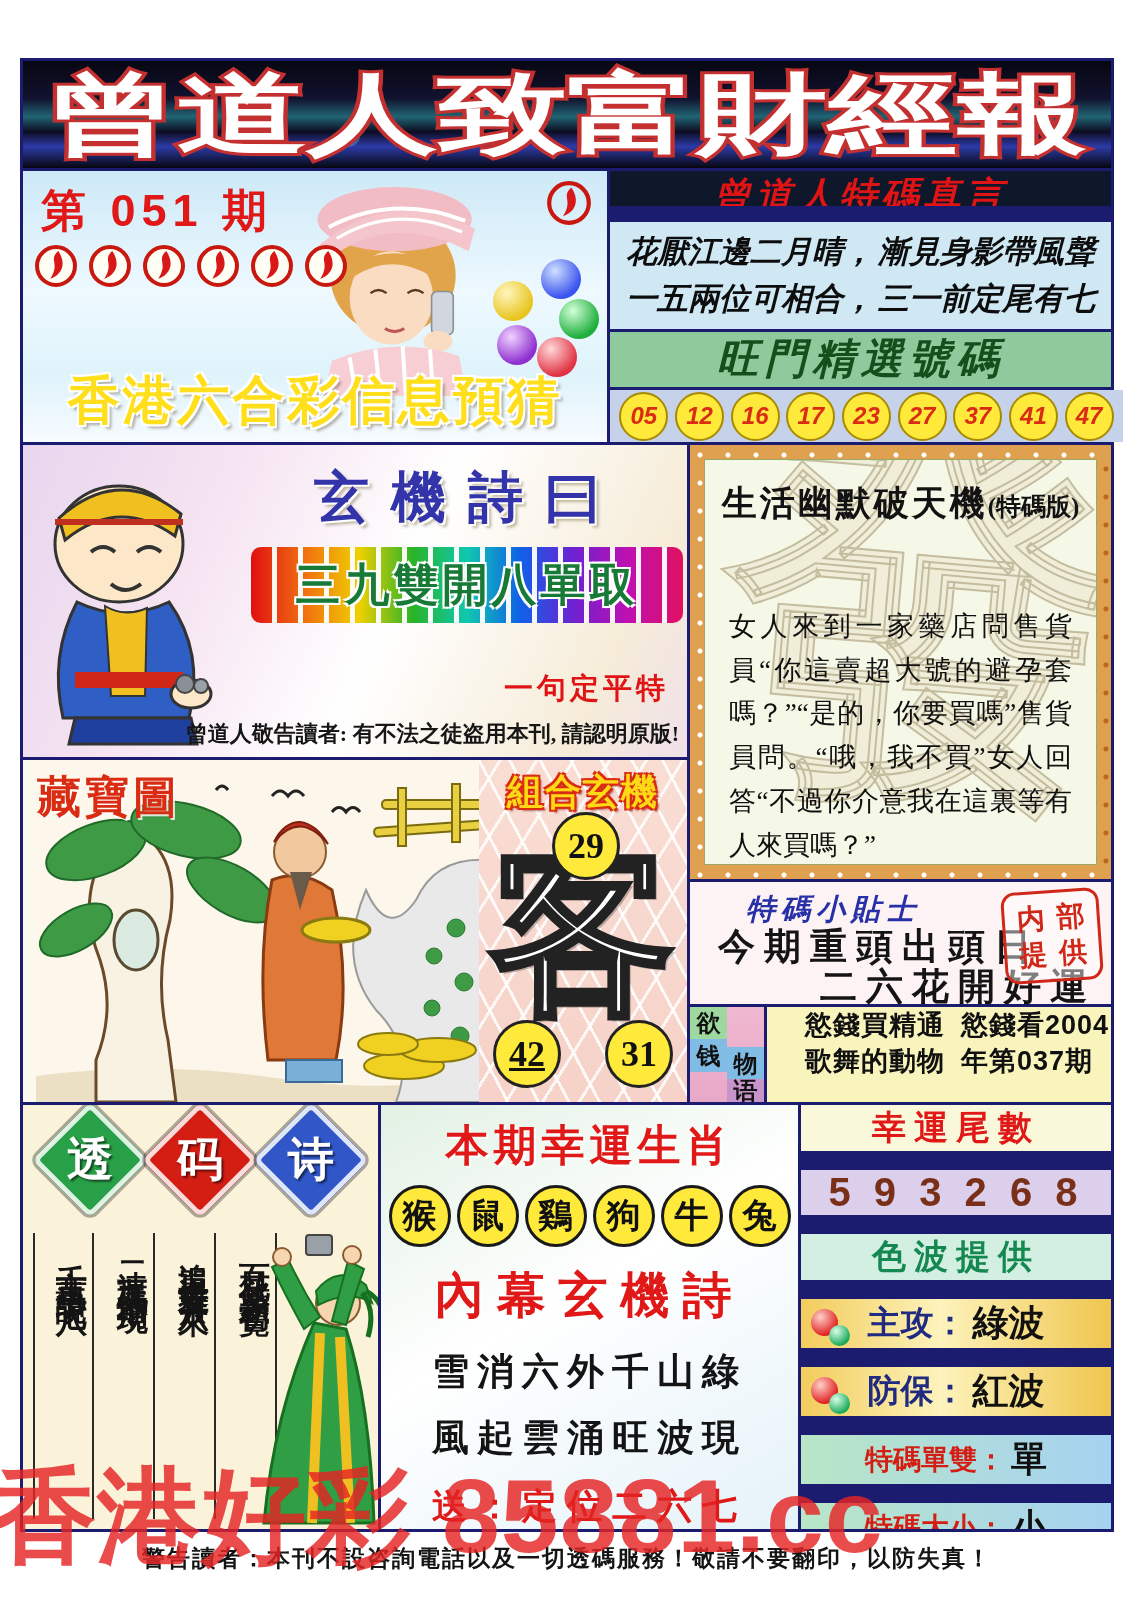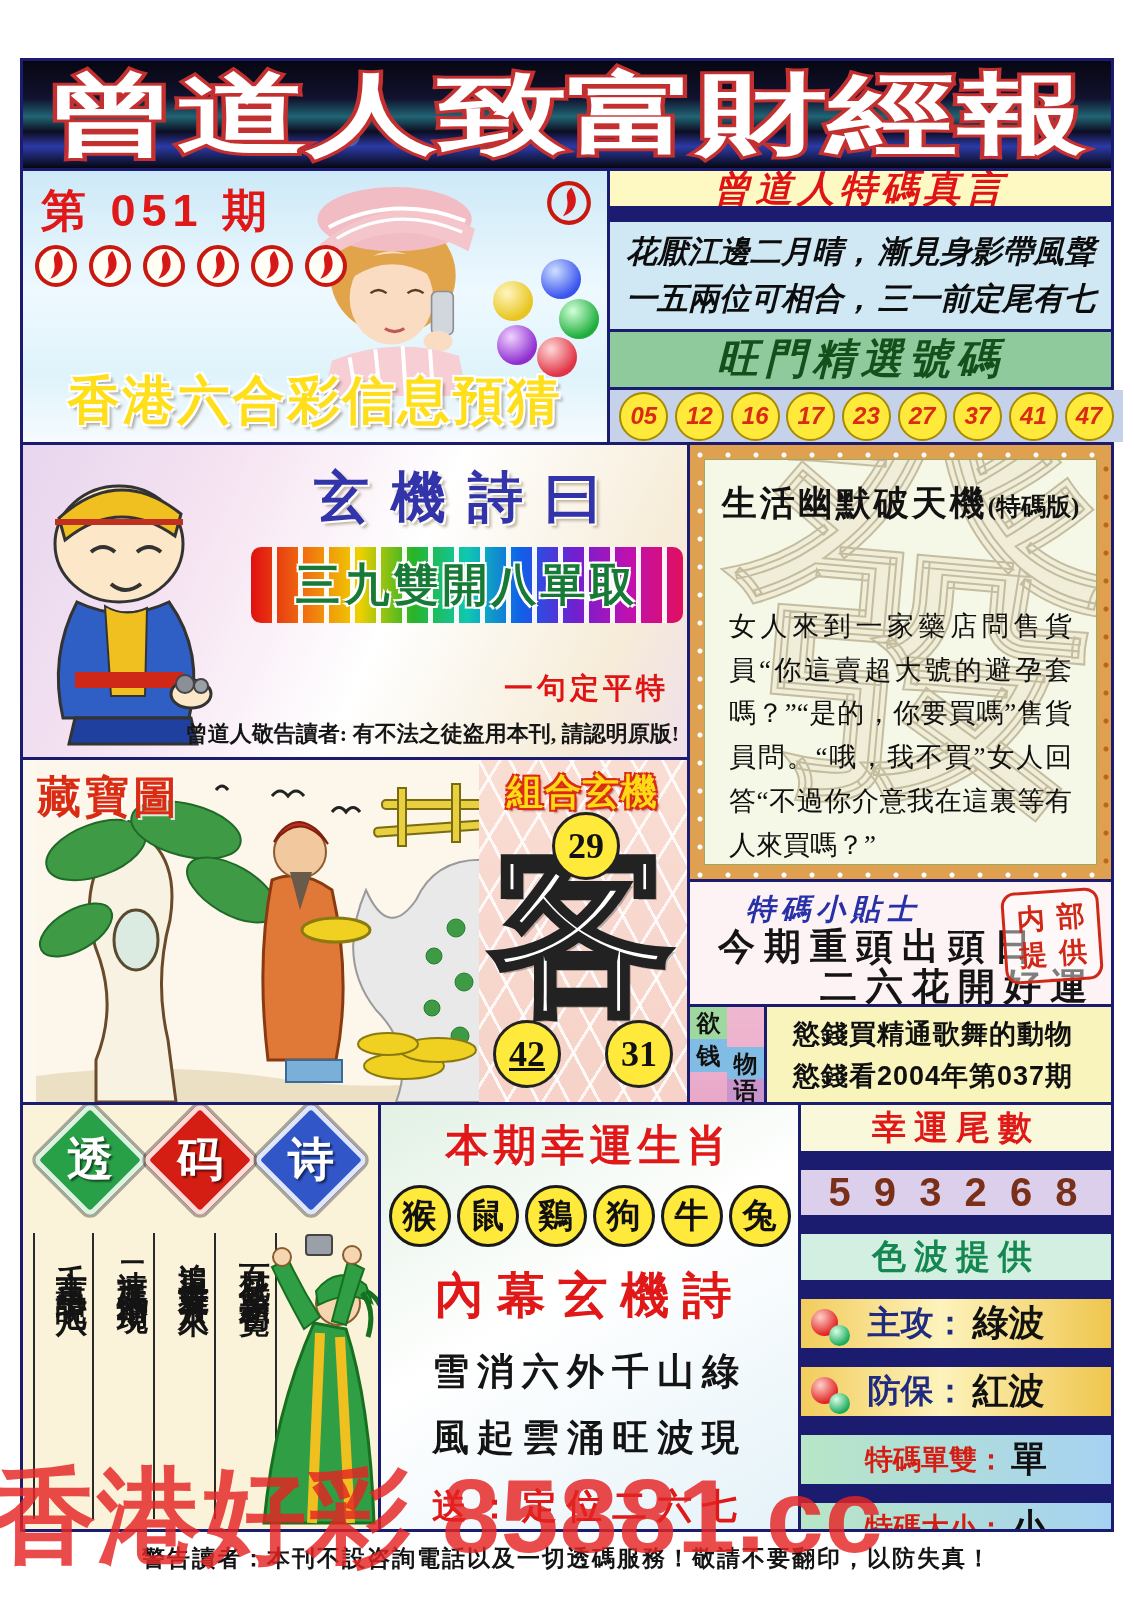--- a/index.html
+++ b/index.html
@@ -30,22 +30,22 @@
   .woman{position:absolute;left:215px;top:0px;width:310px;height:225px;}
   .balls{position:absolute;right:8px;top:88px;width:120px;height:120px;}
   .ballc{position:absolute;border-radius:50%;width:40px;height:40px;}
   .b-blue{background:radial-gradient(circle at 35% 30%,#cfe0ff,#3b54ee 70%);left:62px;top:0;}
   .b-yellow{background:radial-gradient(circle at 35% 30%,#fff6c0,#e8c51e 70%);left:14px;top:22px;}
   .b-green{background:radial-gradient(circle at 35% 30%,#d2ffd8,#1fae3c 70%);left:80px;top:40px;}
   .b-purple{background:radial-gradient(circle at 35% 30%,#f0d2ff,#8f2fd0 70%);left:18px;top:66px;}
   .b-red{background:radial-gradient(circle at 35% 30%,#ffd8d8,#e03344 70%);left:58px;top:78px;}
 
   
-  #zy-hdr{left:590px;top:113px;width:501px;height:35px;background:#fef9c3;
-    display:flex;align-items:center;justify-content:center;}
+  #zy-hdr{left:590px;top:113px;width:501px;height:35px;background:#0f172a;
+    display:flex;align-items:flex-start;justify-content:center;}
   #zy-hdr .t{font-size:37px;font-weight:bold;font-style:italic;color:#e01414;letter-spacing:5px;}
   #zy-poem{left:590px;top:164px;width:501px;height:107px;background:#cfe8f4;
     display:flex;flex-direction:column;justify-content:space-around;padding:6px 0;box-sizing:border-box;}
   .poem-line{display:flex;justify-content:space-between;padding:0 16px;
     font-size:31px;font-weight:bold;font-style:italic;color:#0d0d0d;}
   #wm-hdr{left:590px;top:274px;width:501px;height:55px;background:#8fca9c;
     display:flex;align-items:flex-end;justify-content:center;}
   #wm-hdr .t{font-size:42px;font-weight:bold;font-style:italic;color:#14501c;letter-spacing:6px;}
   #wm-nums{left:590px;top:332px;width:501px;height:52px;background:#c6d2ea;
     display:flex;align-items:center;justify-content:space-around;padding:0 6px;}
@@ -130,21 +130,21 @@
   
   #yuqian{left:670px;top:949px;width:421px;height:95px;background:#f8f4bc;display:flex;}
   .yq-labels{width:74px;height:100%;position:relative;border-right:3px solid #1b1b70;flex:none;
     background:linear-gradient(180deg,#f0b8d0,#e8a8c8);}
   .yq-cell{position:absolute;width:37px;height:33px;display:flex;align-items:center;justify-content:center;
     font-size:24px;font-weight:bold;color:#111;font-family:"Liberation Serif","DejaVu Serif",serif;}
   .yq1{left:0;top:0;background:#9ed89e;width:37px;height:32px;}
   .yq2{left:0;top:32px;background:#80bce4;}
   .yq3{left:37px;top:40px;background:#80bce4;}
   .yq4{left:37px;top:72px;background:#c894cc;height:23px;}
-  .yq-body{flex:1;display:flex;flex-direction:column;justify-content:center;padding-left:26px;gap:6px;}
+  .yq-body{flex:1;display:flex;flex-direction:row;justify-content:center;padding-left:38px;gap:6px;}
   .yq-line{font-size:27px;font-weight:bold;color:#101010;letter-spacing:1px;}
 
   
   #touma{left:3px;top:1047px;width:355px;height:424px;background:#faf3da;}
   .dia-row{position:absolute;left:0;top:14px;width:100%;display:flex;justify-content:space-around;padding:0 12px;box-sizing:border-box;}
   .dia{width:82px;height:82px;transform:rotate(45deg);display:flex;align-items:center;justify-content:center;
     box-shadow:0 0 0 3px rgba(20,20,20,.35),inset 0 0 0 5px rgba(255,255,255,.85);border-radius:8px;}
   .dia span{transform:rotate(-45deg);font-size:46px;font-weight:bold;color:#fff;
     font-family:"Liberation Serif","DejaVu Serif",serif;text-shadow:2px 2px 2px rgba(0,0,0,.55);}
   .dia-g{background:#28a048;} .dia-r{background:#d41e14;} .dia-b{background:#3056c8;}

